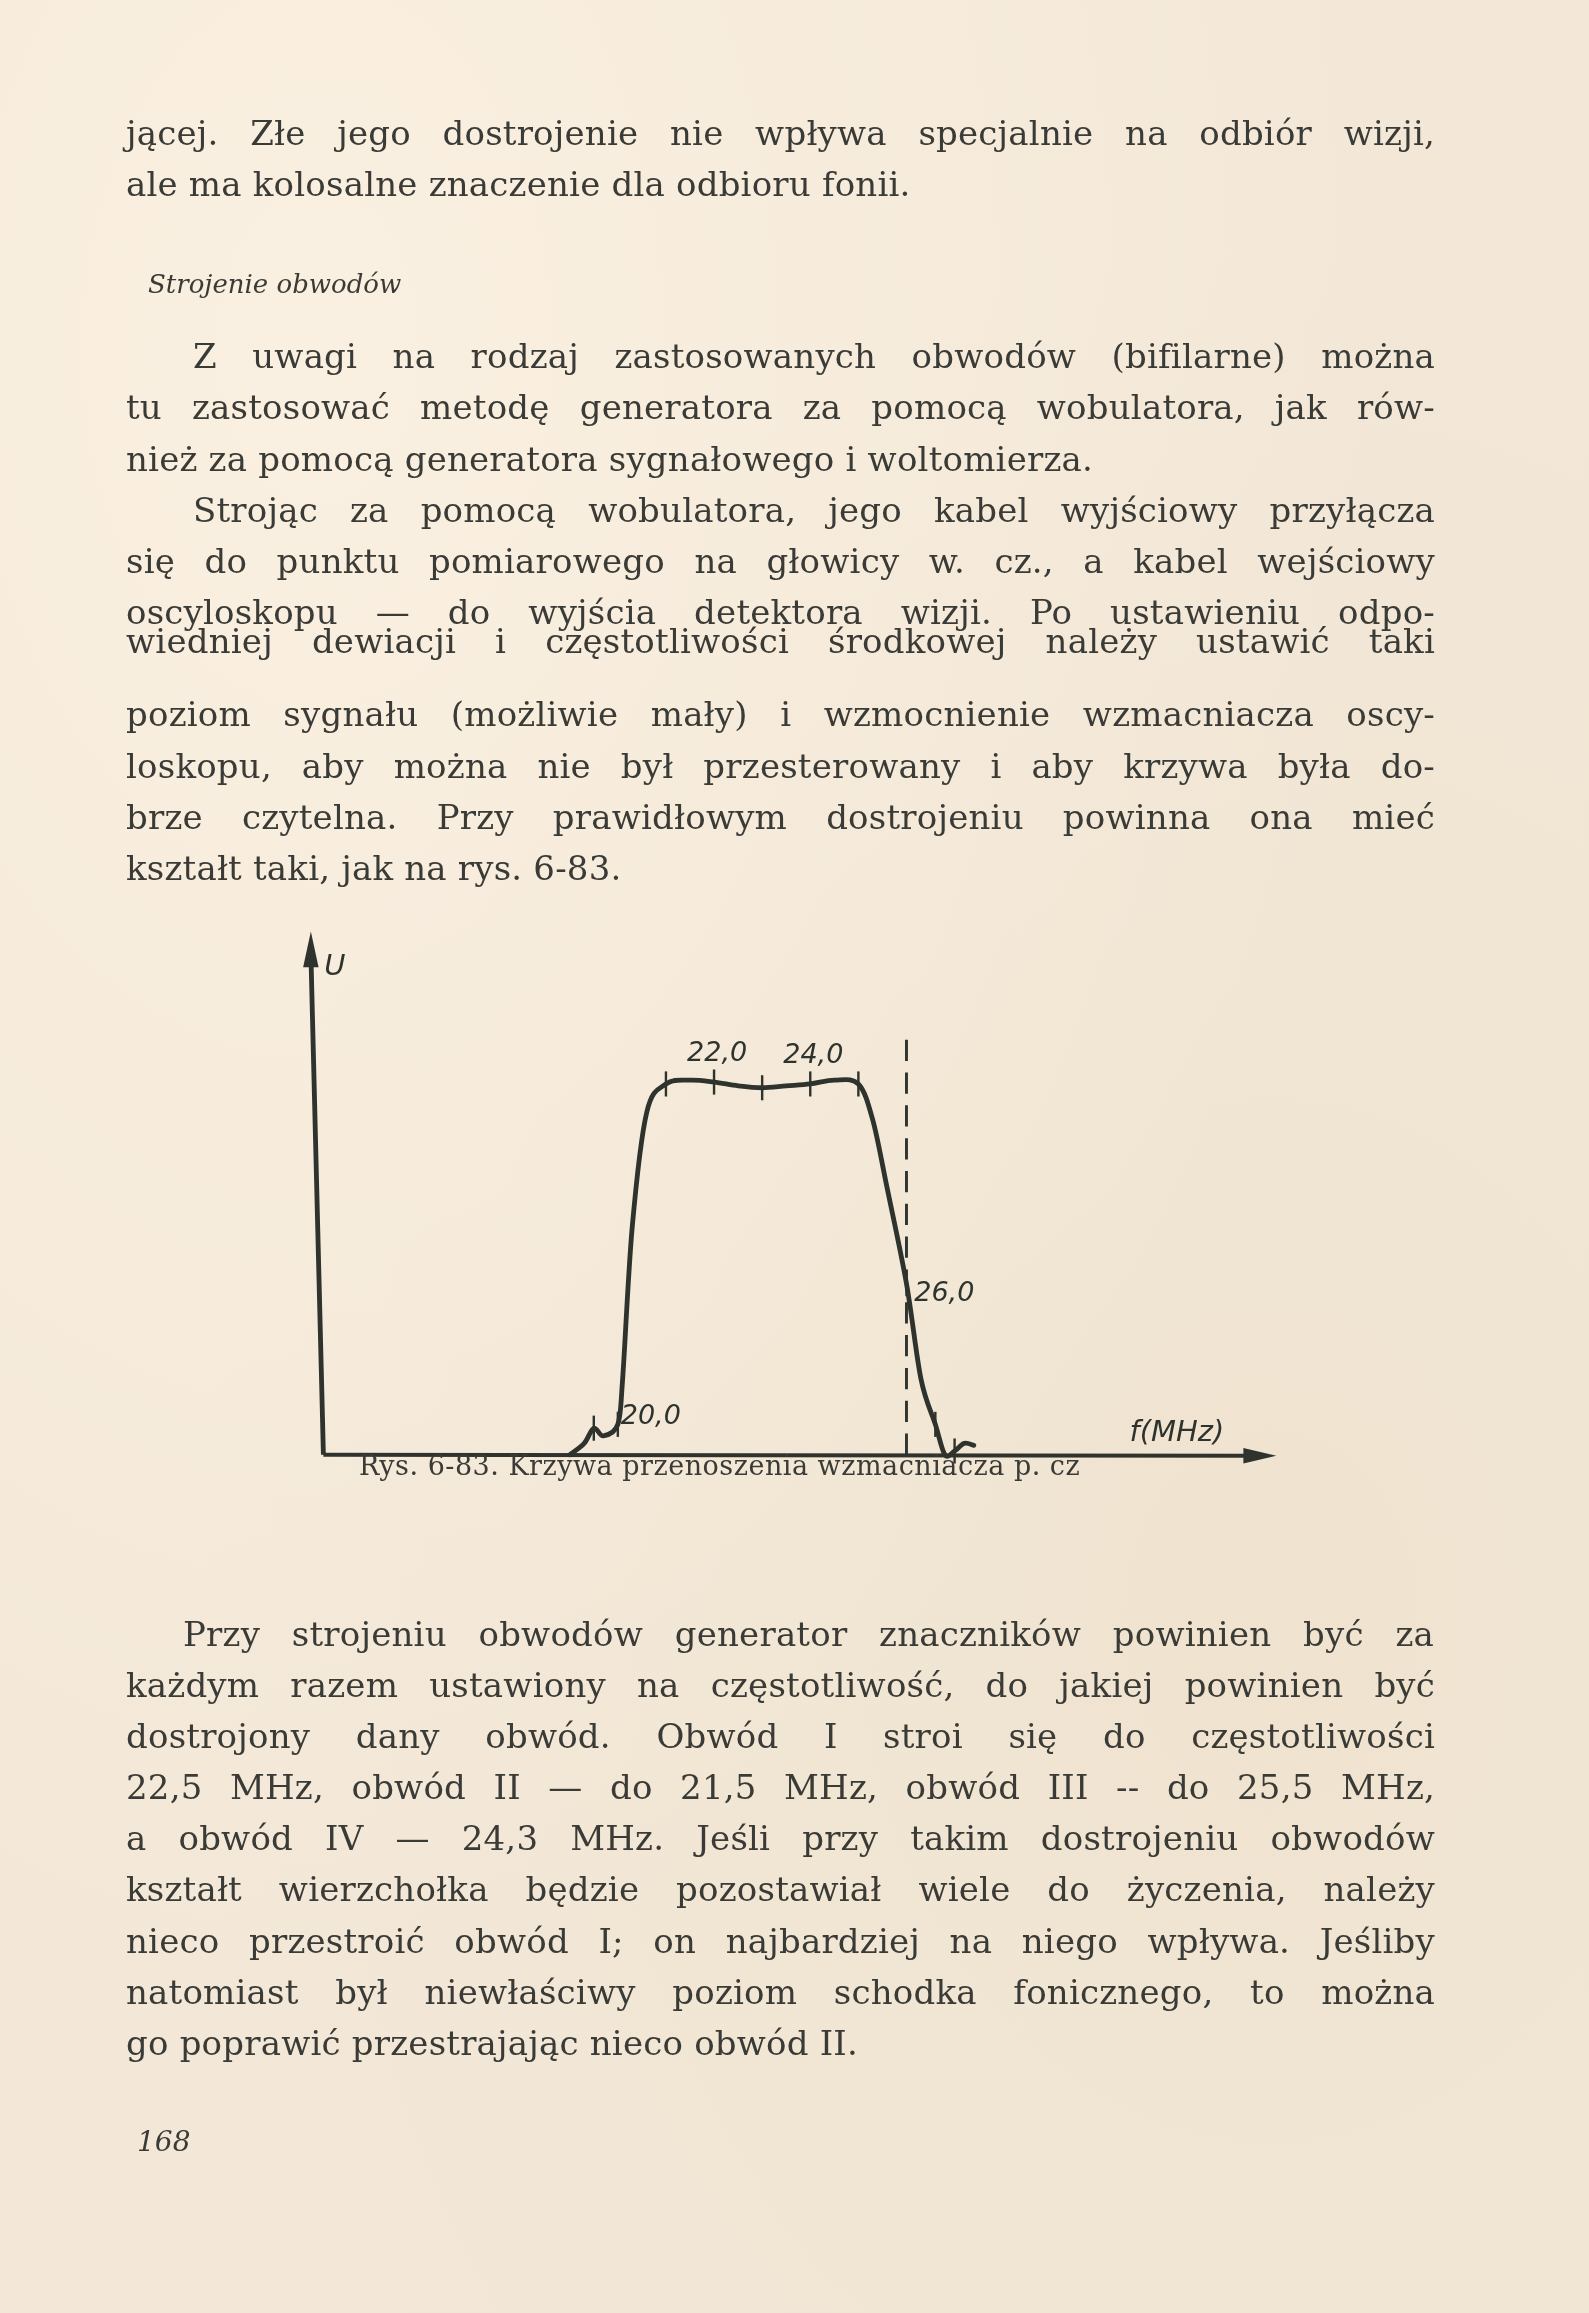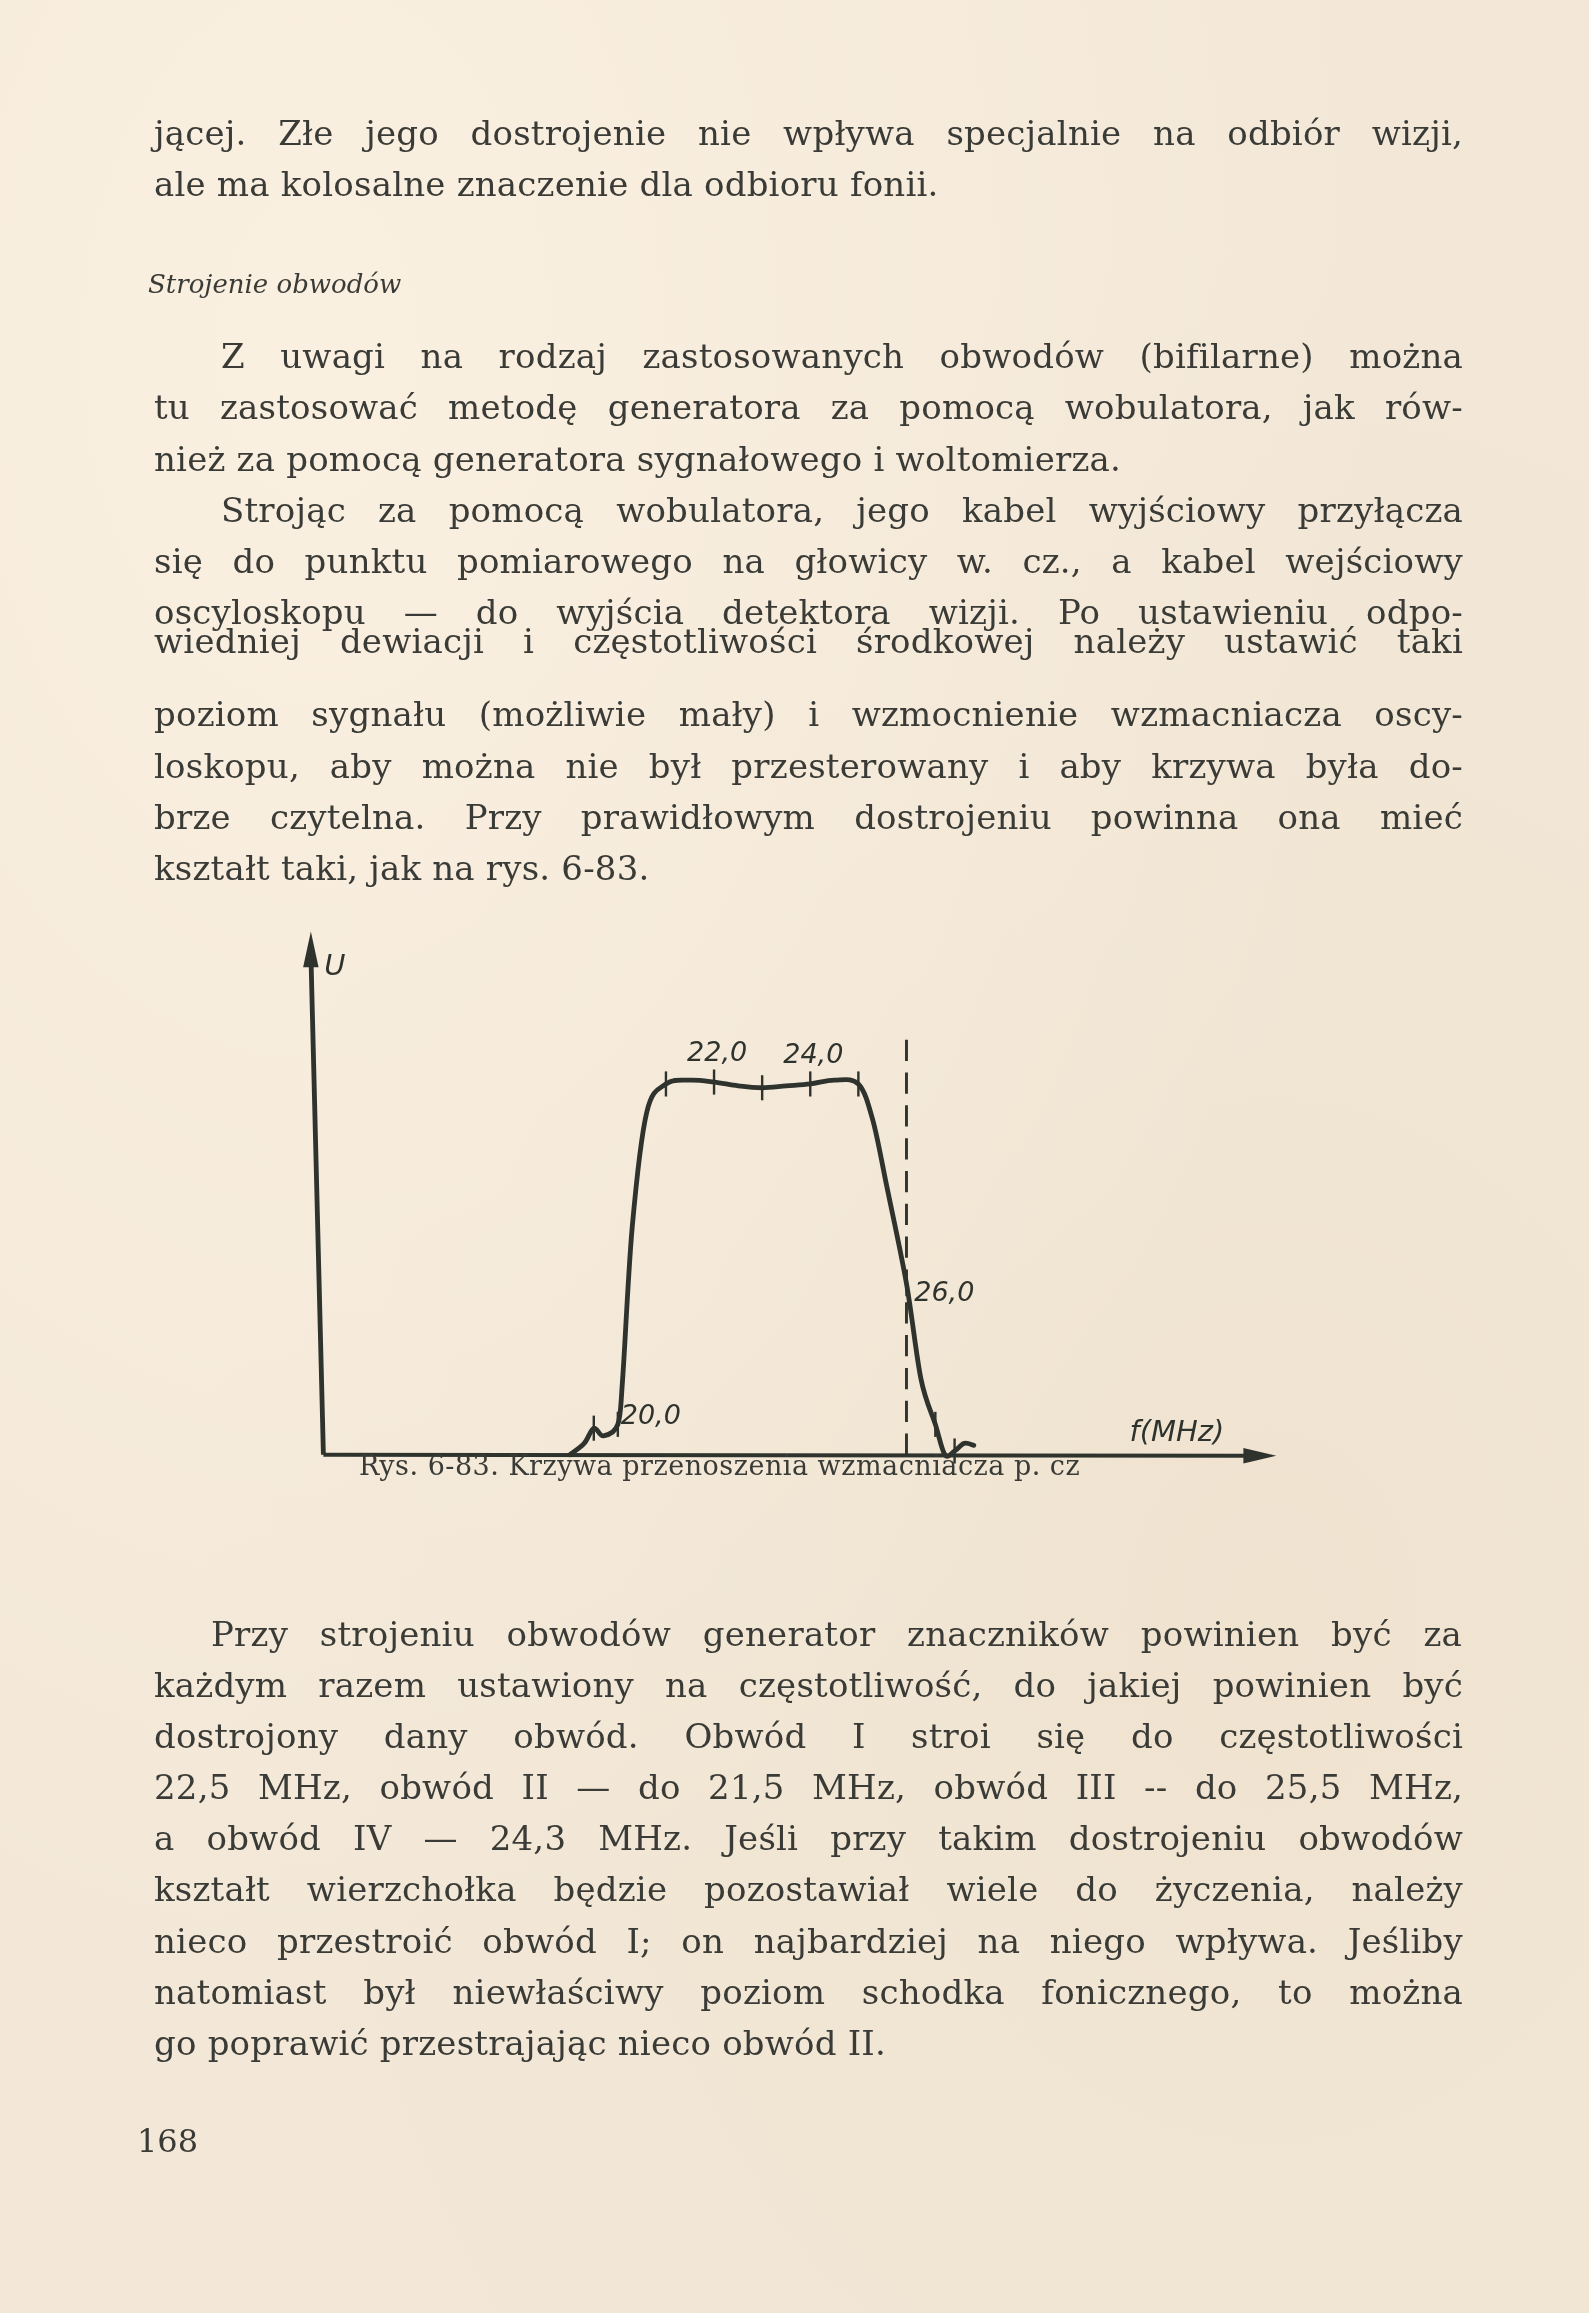--- a/index.html
+++ b/index.html
@@ -10,35 +10,34 @@
       radial-gradient(ellipse at 20% 15%, rgba(255,245,230,0.6), rgba(0,0,0,0) 60%),
       radial-gradient(ellipse at 80% 70%, rgba(236,222,200,0.5), rgba(0,0,0,0) 60%);
     color: #3a3b36;
     font-family: "DejaVu Serif", "Liberation Serif", serif;
   }
   .line {
     position: absolute; left: 126px; width: 1309px;
     font-size: 34px; line-height: 51px; height: 51px;
     white-space: nowrap; text-align: justify; text-align-last: justify;
     letter-spacing: 0.2px;
-    margin-left: 28px;
   }
   .line.last { text-align-last: left; }
   .heading {
     position: absolute; left: 148px; top: 259px;
     font-size: 26px; font-style: italic; line-height: 51px;
     font-family: "DejaVu Serif", serif;
   }
   .caption {
     position: absolute; left: 359px; top: 1446px;
     font-size: 27px; line-height: 39px; letter-spacing: 0.5px;
   }
   .pagenum {
     position: absolute; left: 137px; top: 2122px;
-    font-size: 32px; line-height: 39px;
+    font-size: 28px; line-height: 39px; font-style: italic;
   }
   svg#figure { position: absolute; left: 0; top: 0; }
   .fig-label { font-family: "DejaVu Sans", sans-serif; font-style: italic; fill: #2f332e; }
 </style>
 </head>
 <body>
 
 <div class="line" style="top:108px">jącej. Złe jego dostrojenie nie wpływa specjalnie na odbiór wizji,</div>
 <div class="line last" style="top:159px">ale ma kolosalne znaczenie dla odbioru fonii.</div>
 

